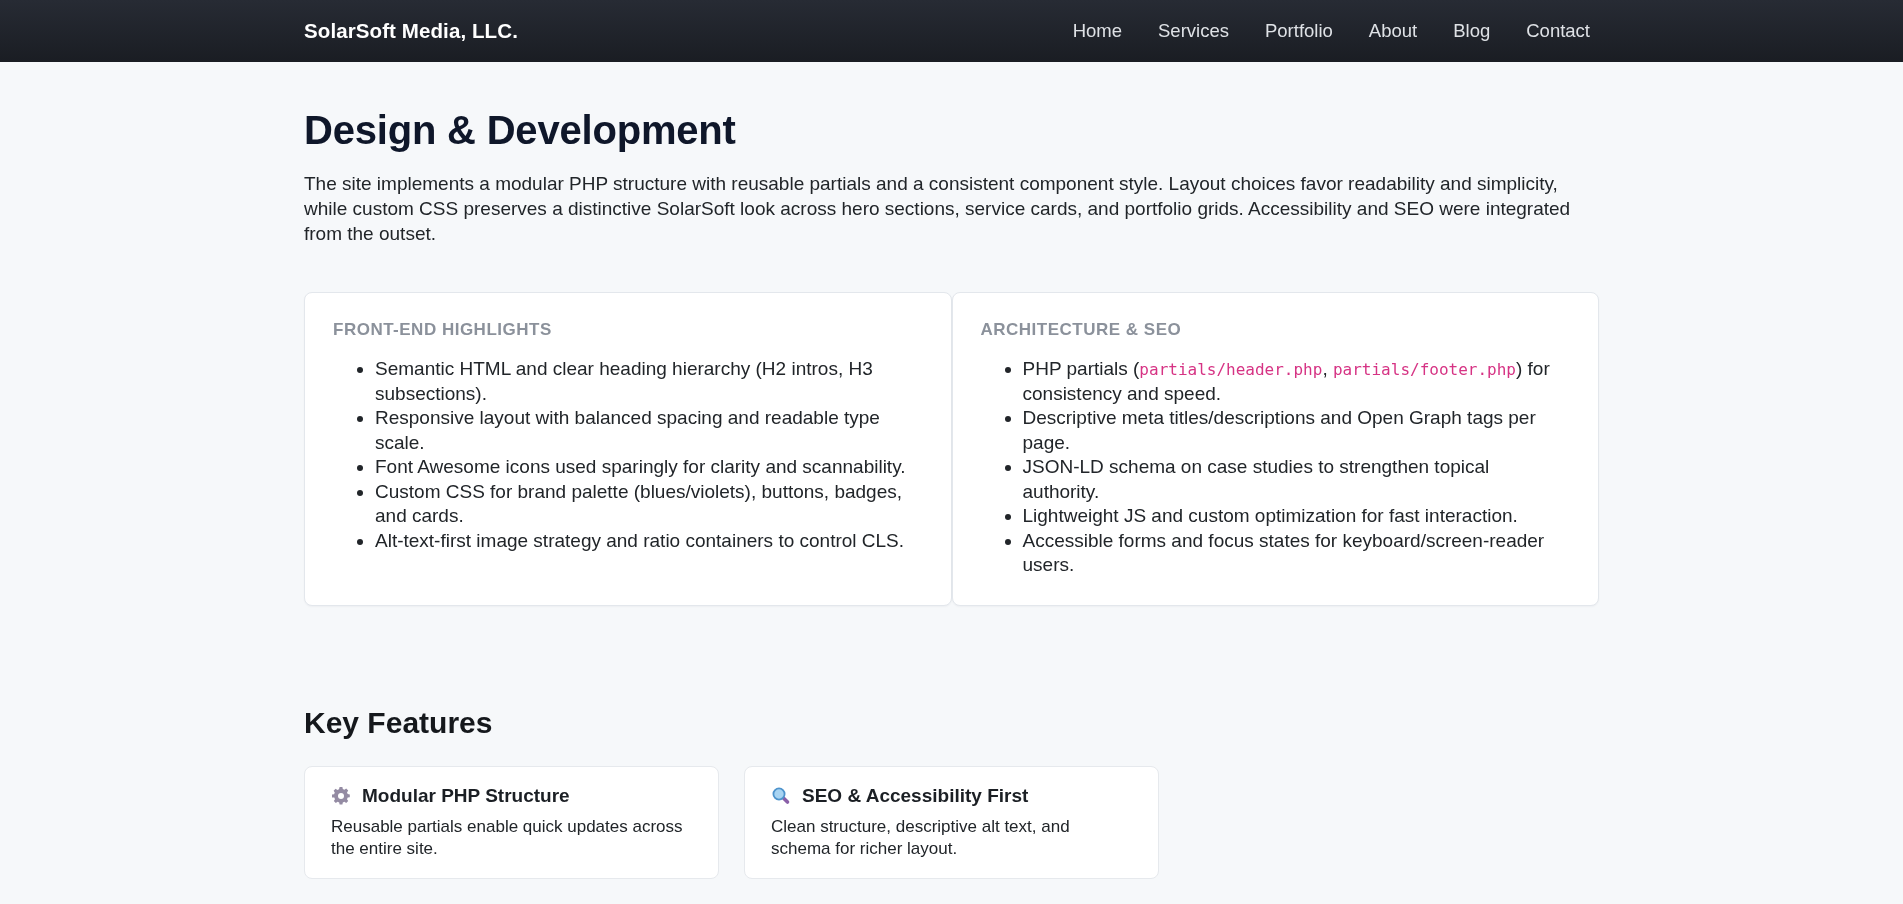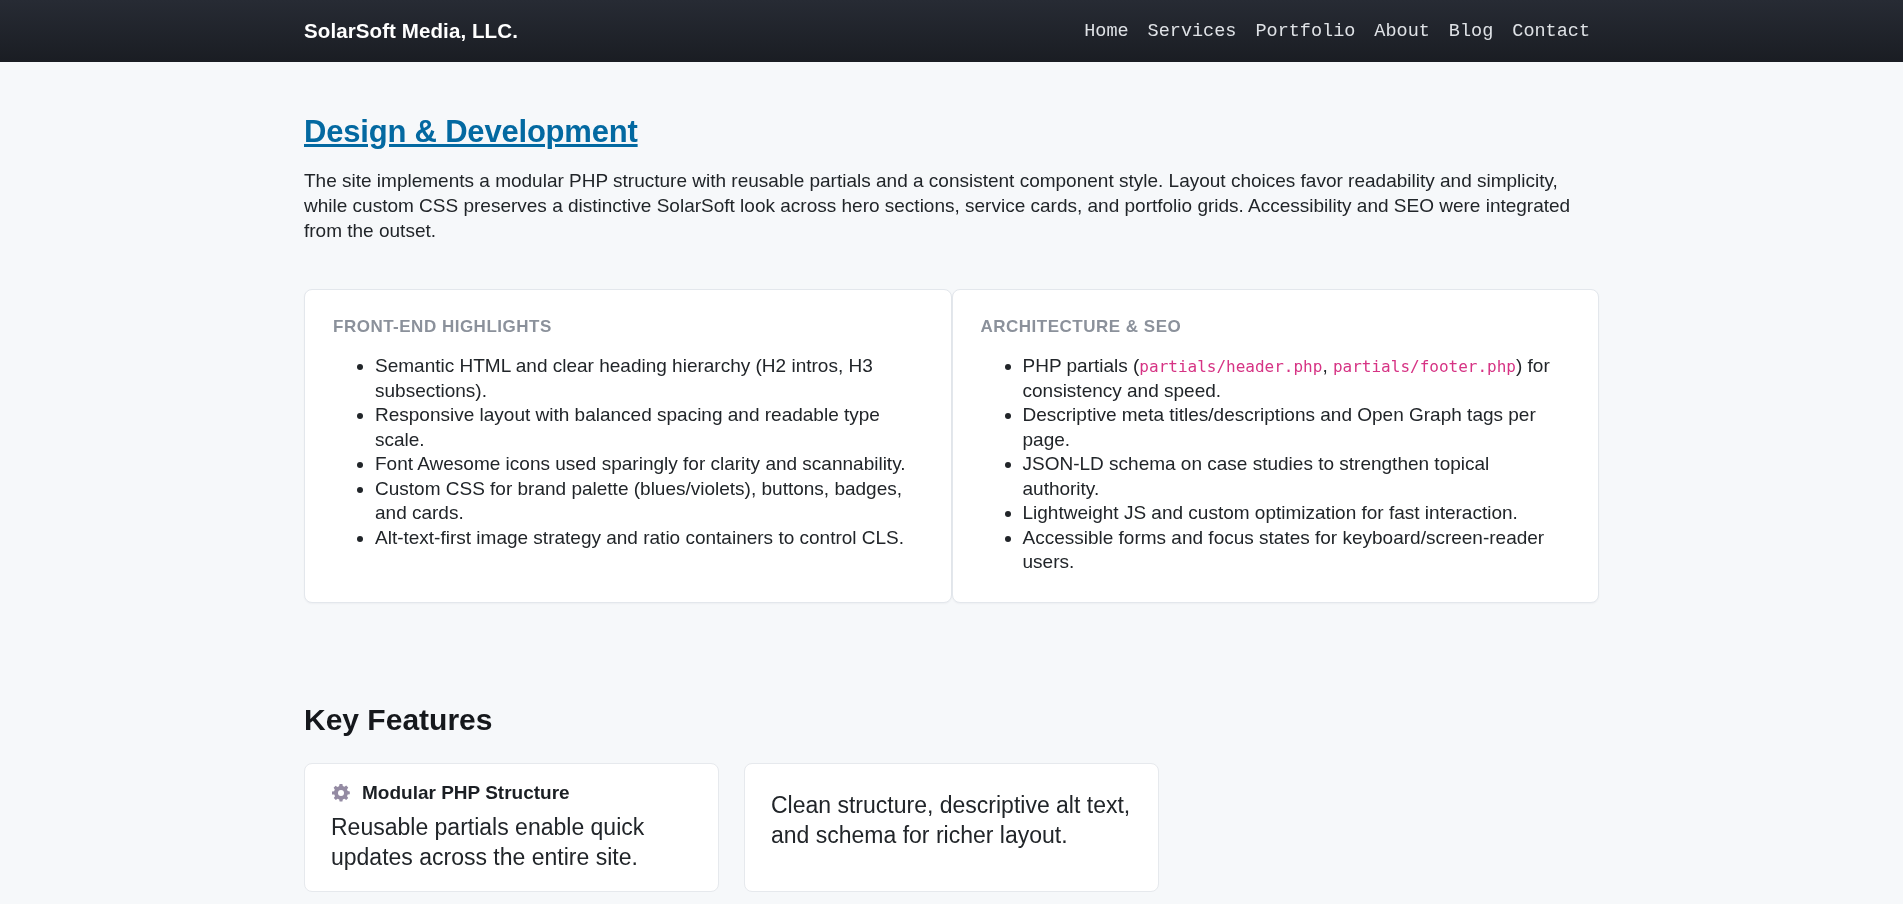--- a/index.html
+++ b/index.html
@@ -3,44 +3,44 @@
 <meta charset="utf-8">
 <style>
   * { box-sizing: border-box; }
   html,body { margin:0; padding:0; }
   body {
     width:1903px; height:904px; overflow:hidden;
     background:#f6f8fa;
     font-family:"Liberation Sans","DejaVu Sans",sans-serif;
     color:#212529;
   }
-  .container { width:1295px; margin:14px auto; }
+  .container { width:1295px; margin:8px auto; }
 
   
   .navbar {
     height:62px;
     background:linear-gradient(180deg,#272b34 0%,#1a1d23 100%);
     display:flex; align-items:stretch;
   }
   .nav-inner { display:flex; justify-content:space-between; align-items:center; }
   .brand {
     color:#ffffff; font-weight:700; font-size:20.5px;
     text-decoration:none; letter-spacing:.1px; cursor:pointer;
   }
-  .nav-links { display:flex; list-style:none; margin:0; padding:0; gap:1px;font-family:Liberation Mono, monospace; }
+  .nav-links { display:flex; list-style:none; margin:0; padding:0; gap:18px; }
   .nav-links a {
     color:#dfe2e6; font-size:18.5px; text-decoration:none;
     padding:6px 9px; cursor:pointer; white-space:nowrap;
   }
 
   
   main { padding-top:38px; }
   h1.page-title {
-    margin:0 0 18px; font-size:31px; font-weight:700;
-    color:#0369a1; letter-spacing:-.2px;text-decoration:underline;
+    margin:0 0 18px; font-size:40px; font-weight:700;
+    color:#0f172a; letter-spacing:-.2px;
   }
   .intro { margin:0; font-size:19px; line-height:1.32; color:#212529; }
 
   
   .cards-row { display:flex; margin-top:46px; align-items:stretch; }
   .info-card {
     flex:1 1 0;
     background:#ffffff;
     border:1px solid #e3e7ec;
     border-radius:8px;
@@ -70,21 +70,21 @@
   .feature-card {
     background:#ffffff;
     border:1px solid #e6e9ed;
     border-radius:8px;
     padding:18px 26px;
   }
   .feature-head { display:flex; align-items:center; gap:11px; }
   .feature-head .icon { width:20px; height:20px; flex:0 0 auto; }
   .feature-head .icon svg { width:20px; height:20px; display:block; }
   .feature-head .title { font-size:19px; font-weight:700; color:#1b1f24; }
-  .feature-text { margin-top:9px; font-size:23px; line-height:1.3; color:#212529; }
+  .feature-text { margin-top:9px; font-size:17px; line-height:1.3; color:#212529; }
 </style>
 </head>
 <body>
 
 <nav class="navbar">
   <div class="container nav-inner">
     <a class="brand">SolarSoft Media, LLC.</a>
     <ul class="nav-links">
       <li><a>Home</a></li>
       <li><a>Services</a></li>
@@ -140,19 +140,28 @@
                 <circle cx="10" cy="10" r="3" fill="#ffffff"></circle>
               </svg>
             </span>
           <span class="title">Modular PHP Structure</span>
         </div>
         <div class="feature-text">Reusable partials enable quick updates across the entire site.</div>
       </div>
 
 
       <div class="feature-card">
+        <div class="feature-head">
+          <span class="icon">
+              <svg viewBox="0 0 20 20">
+                <rect x="12.4" y="9.4" width="9.4" height="3.6" rx="1.8" transform="rotate(45 12.4 9.4)" fill="#8a5fa8"></rect>
+                <circle cx="8" cy="8" r="5.6" fill="#a8d4f2" stroke="#4d93cc" stroke-width="1.8"></circle>
+              </svg>
+            </span>
+          <span class="title">SEO &amp; Accessibility First</span>
+        </div>
         <div class="feature-text">Clean structure, descriptive alt text, and schema for richer layout.</div>
       </div>
 
     </div>
   </section>
 
 </main>
 
 </body></html>

